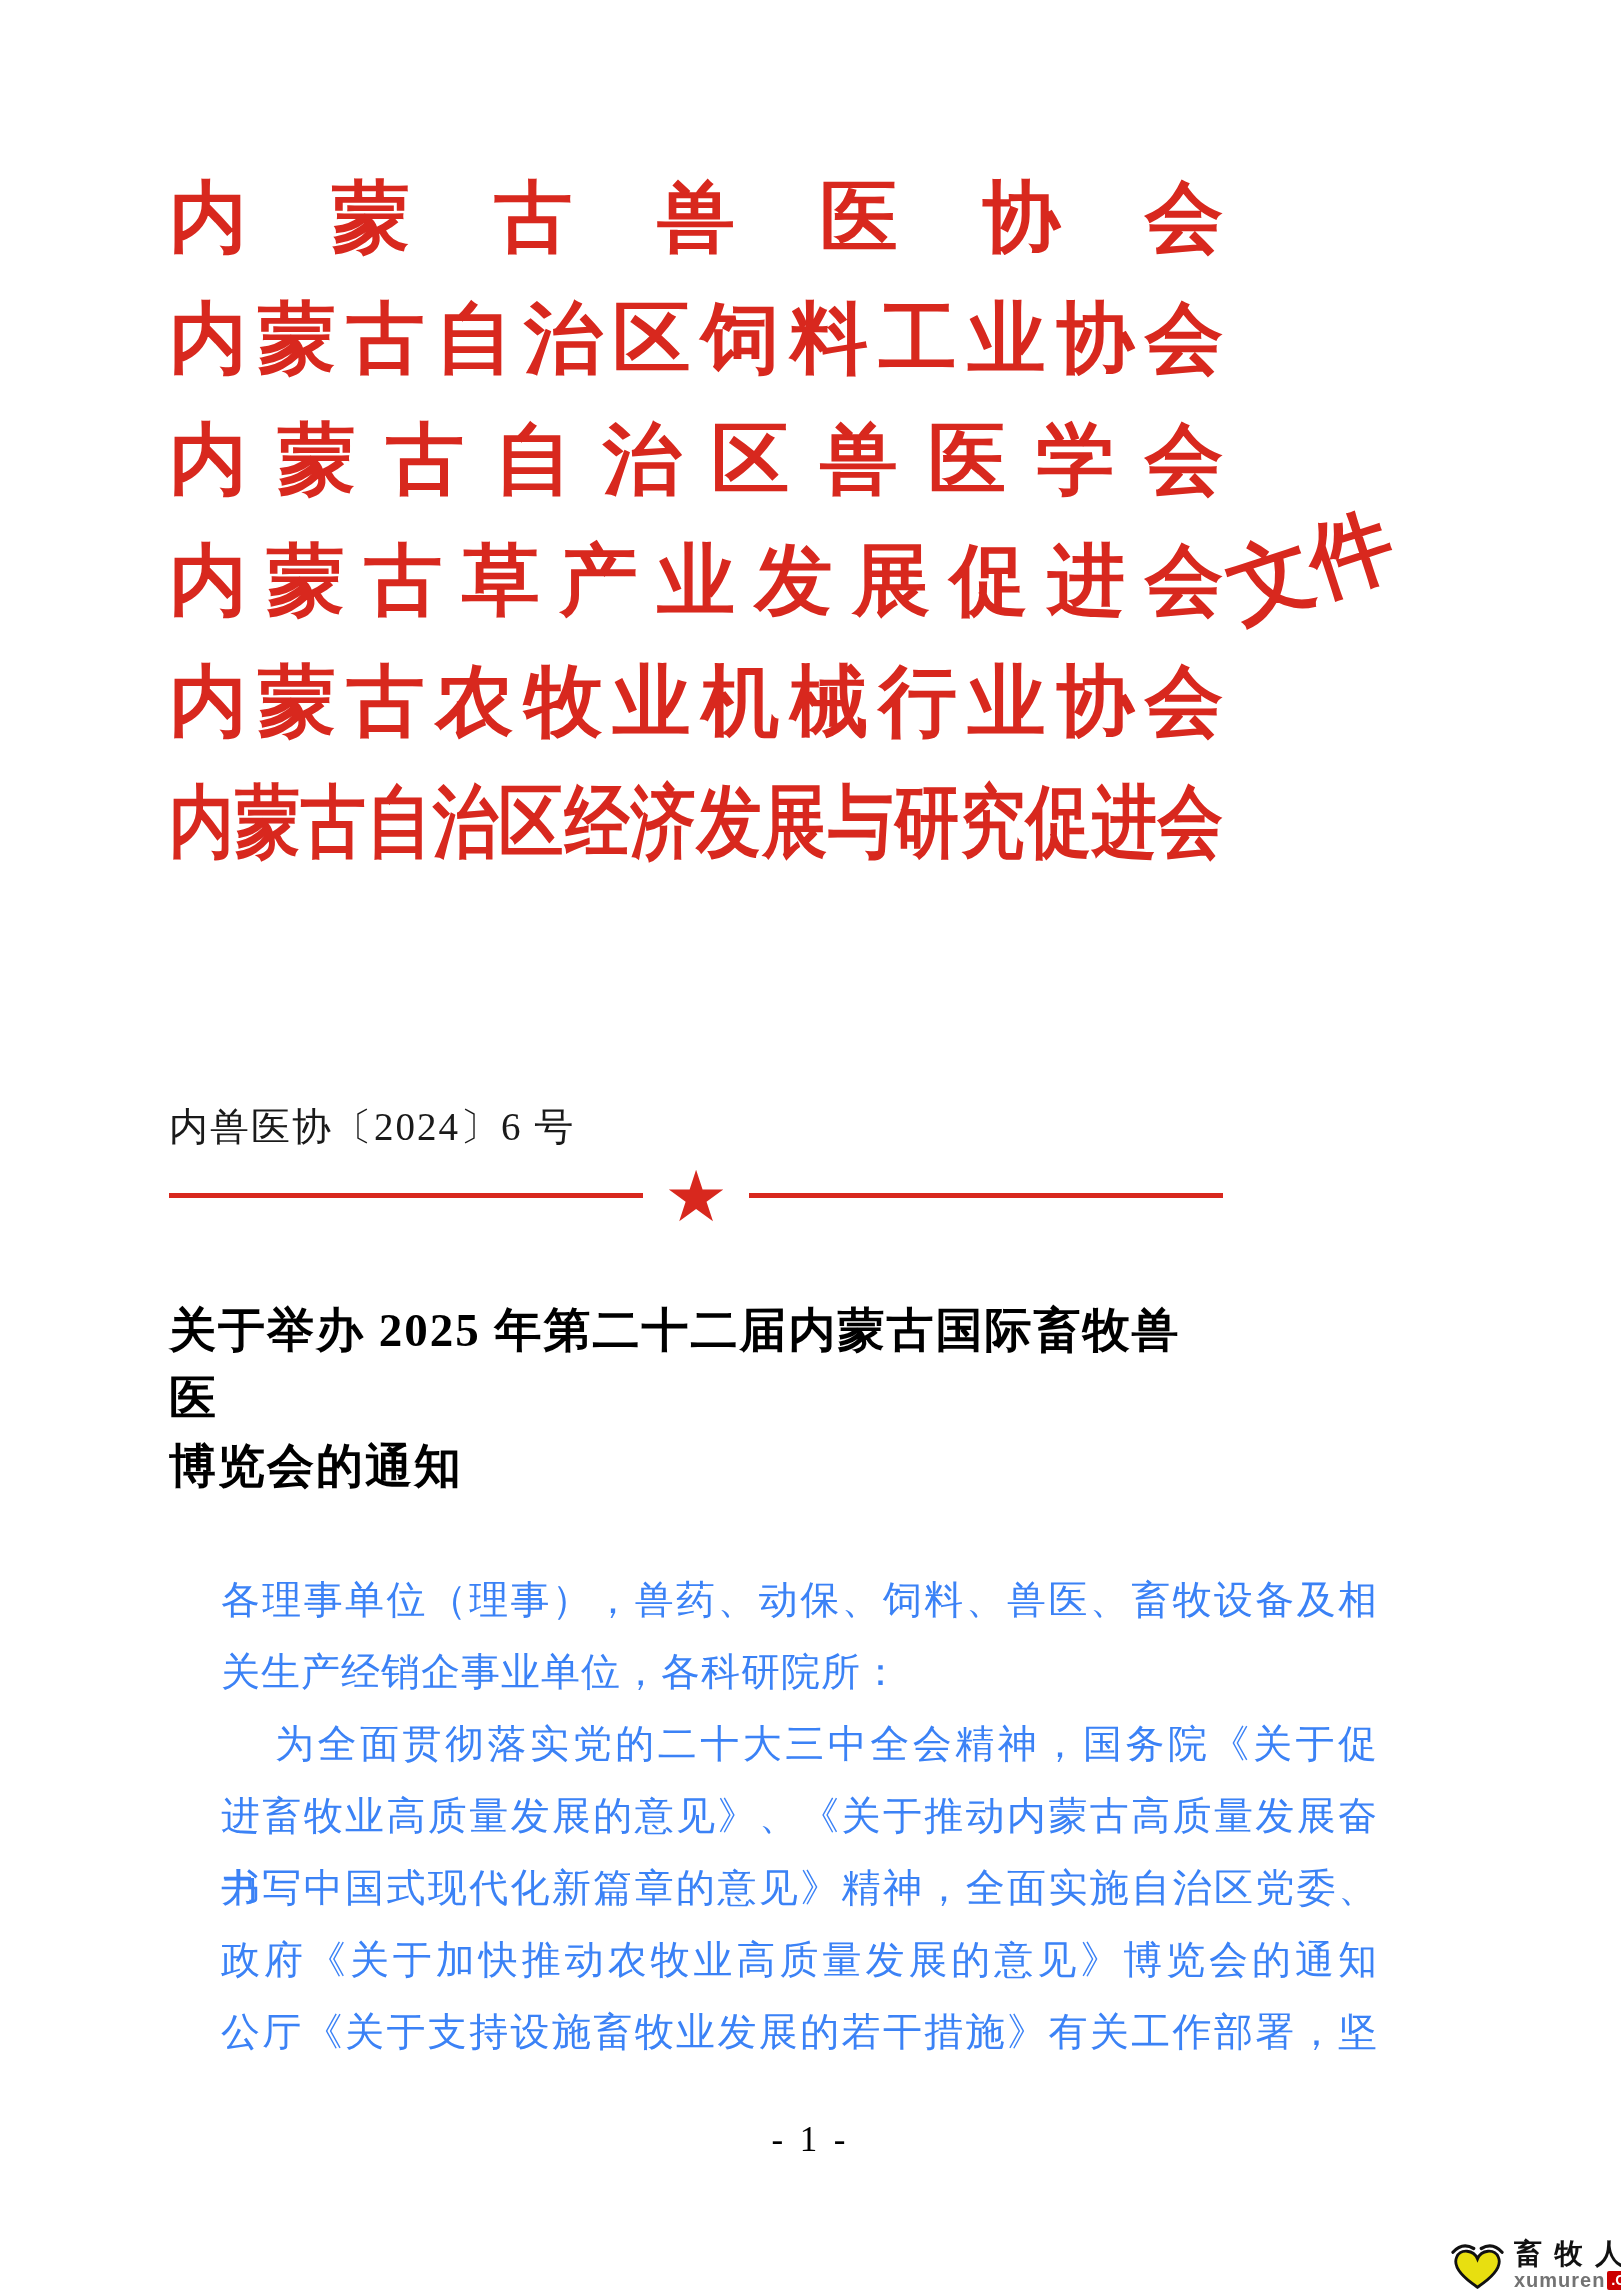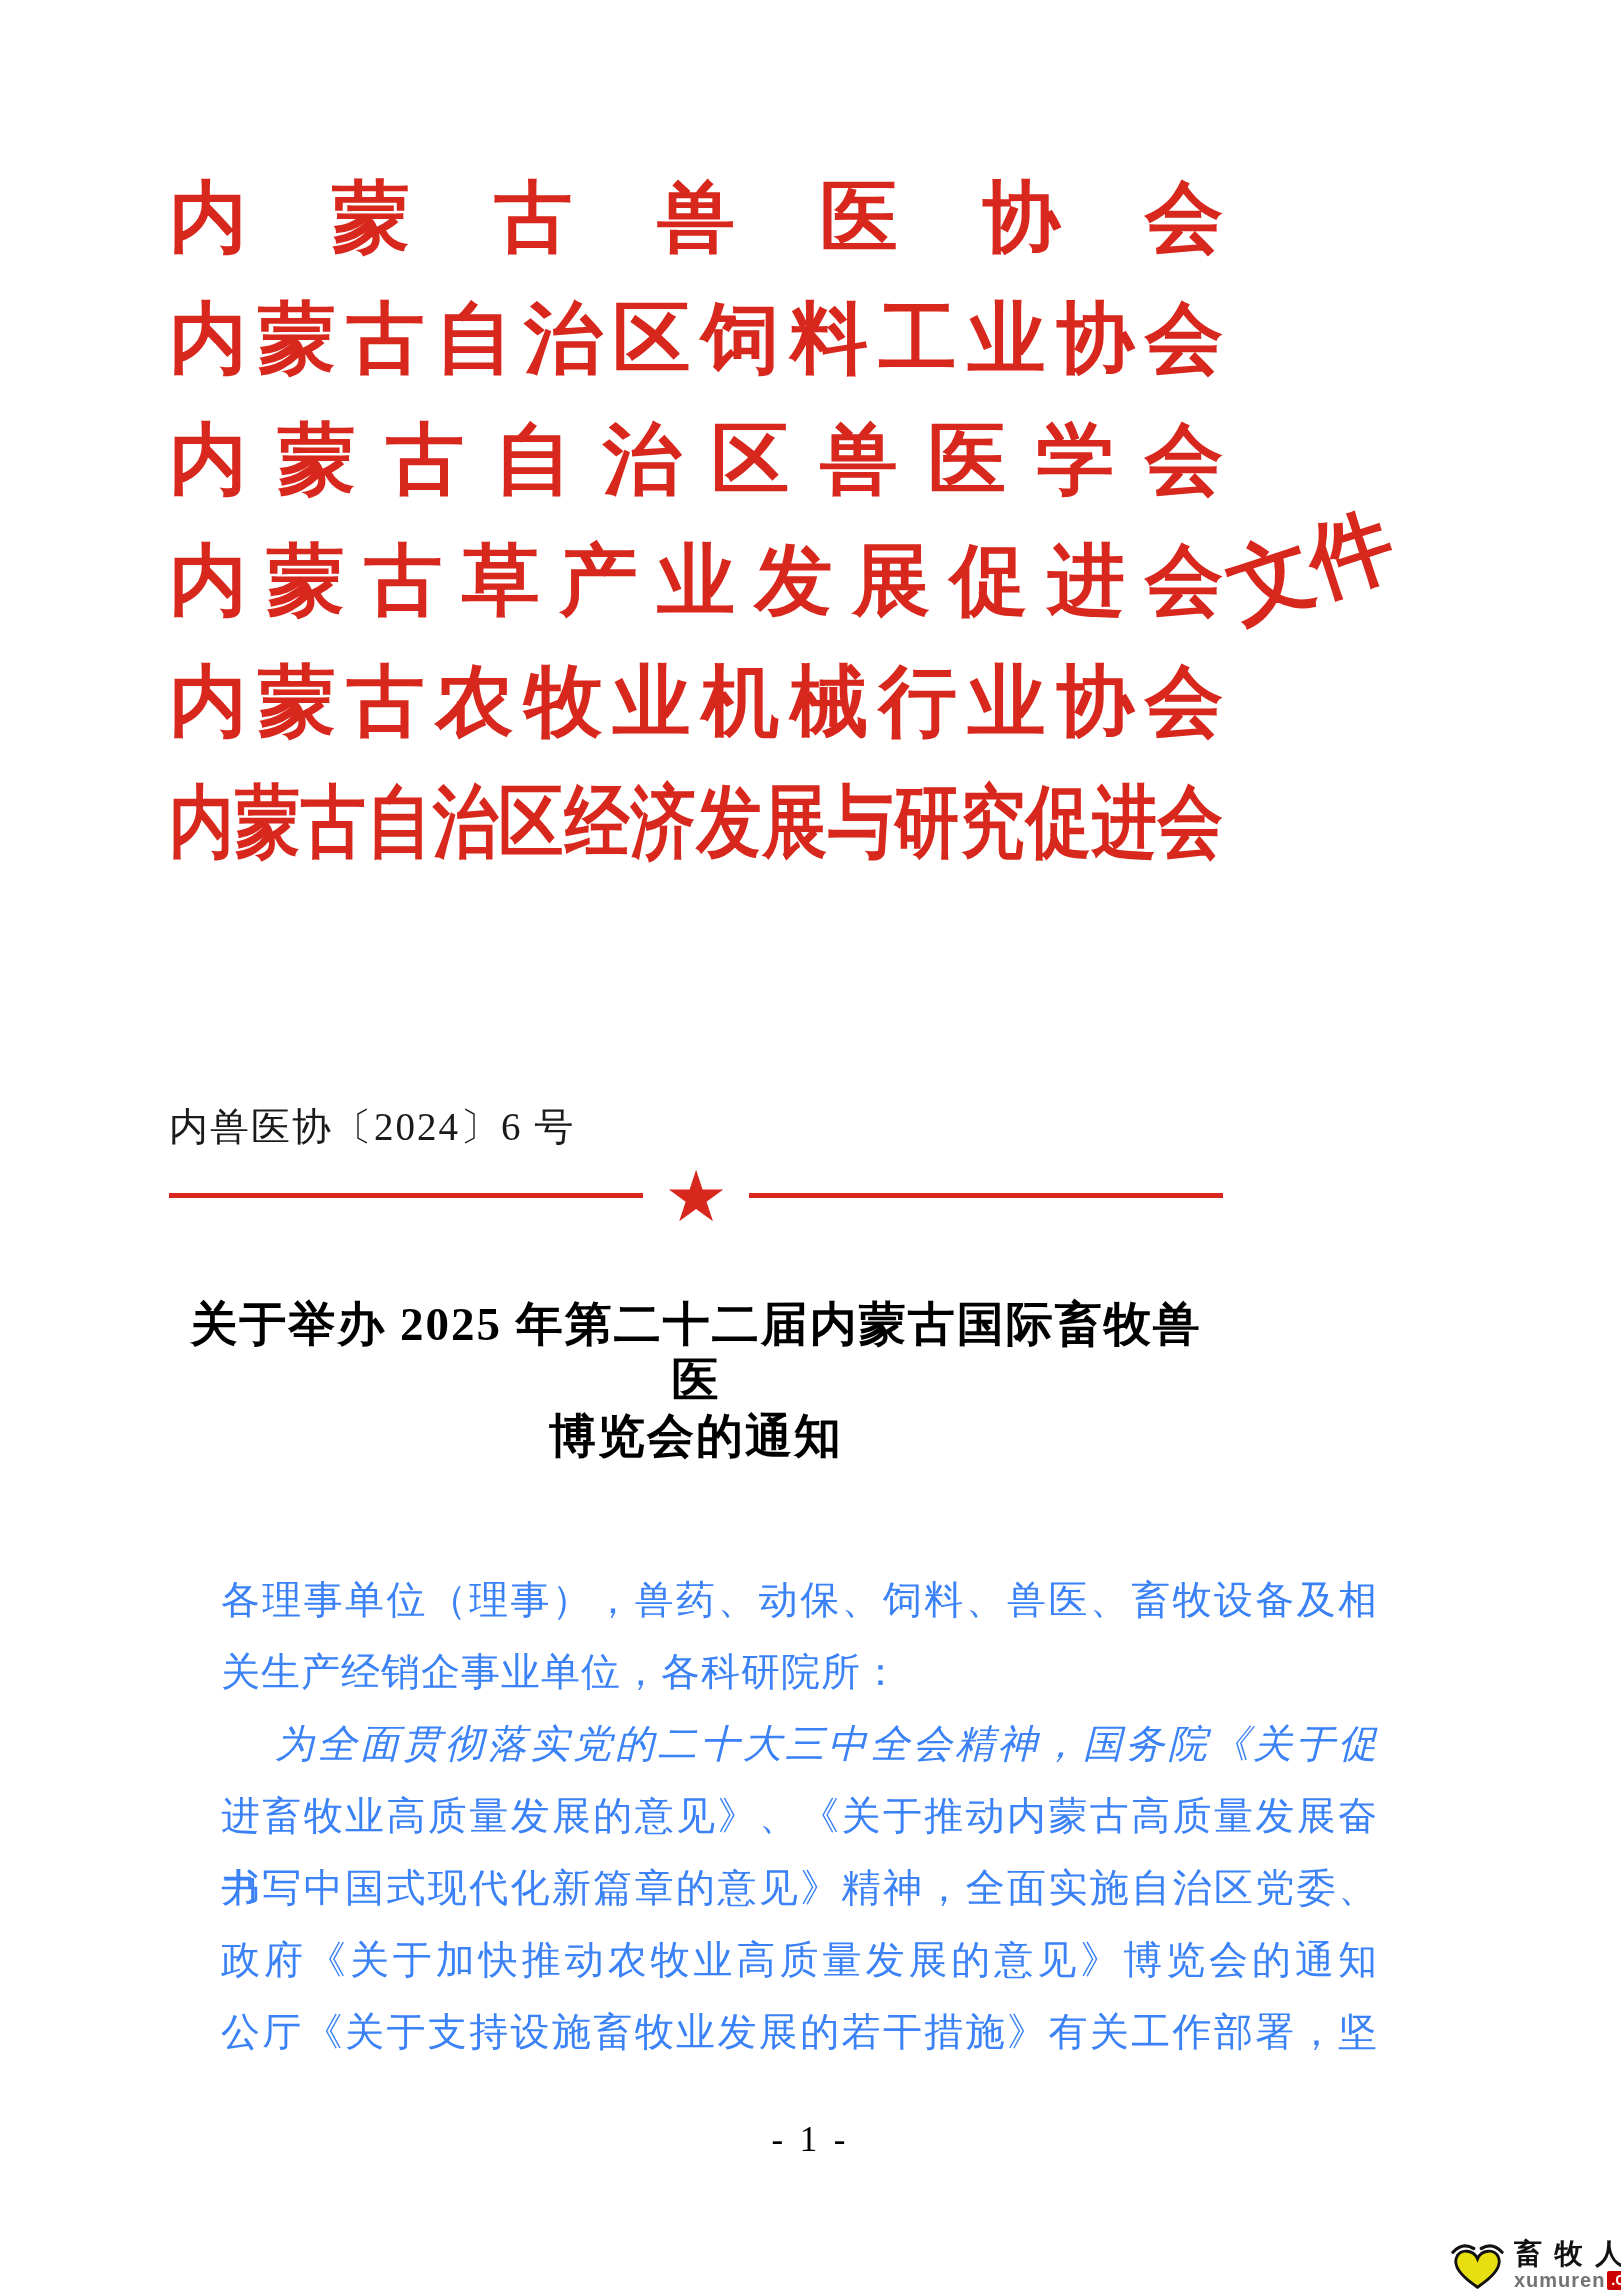--- a/index.html
+++ b/index.html
@@ -47,38 +47,38 @@
   }
   .divider .rule{flex:1;height:4.9px;background:var(--accent_red,#d8281e);}
   .divider .star{
     color:var(--accent_red,#d8281e);
     font-size:71px;line-height:1;
     transform:translateY(2px);
   }
   
   .title{
     position:absolute;top:1296px;left:169px;width:1054px;
-    margin:0;text-align:center;font-weight:bold;color:#000;
-    font-size:47px;line-height:56px;letter-spacing:2px;
+    margin:0;font-weight:bold;color:#000;
+    font-size:47px;line-height:68px;letter-spacing:2px;
   }
   
   .body-text{
     position:absolute;top:1564px;left:221px;width:1157px;
     font-size:39px;color:#3b82f6;
   }
   .body-text p{
     margin:0;height:72px;line-height:72px;
     letter-spacing:1px;white-space:nowrap;
   }
   .body-text p.just{
     white-space:normal;
     text-align:justify;text-align-last:justify;
     text-justify:inter-character;
   }
-  .body-text p.indent{text-indent:54px;font-style:italic;}
+  .body-text p.indent{text-indent:54px;}
   
   .page-num{
     position:absolute;top:2120px;left:0;width:1621px;
     text-align:center;font-size:35px;letter-spacing:3.9px;color:#000;
   }
   
   .logo{
     position:absolute;left:1447px;top:2239px;
     display:flex;align-items:center;gap:5.9px;
     font-family:"Liberation Sans","DejaVu Sans",sans-serif;

